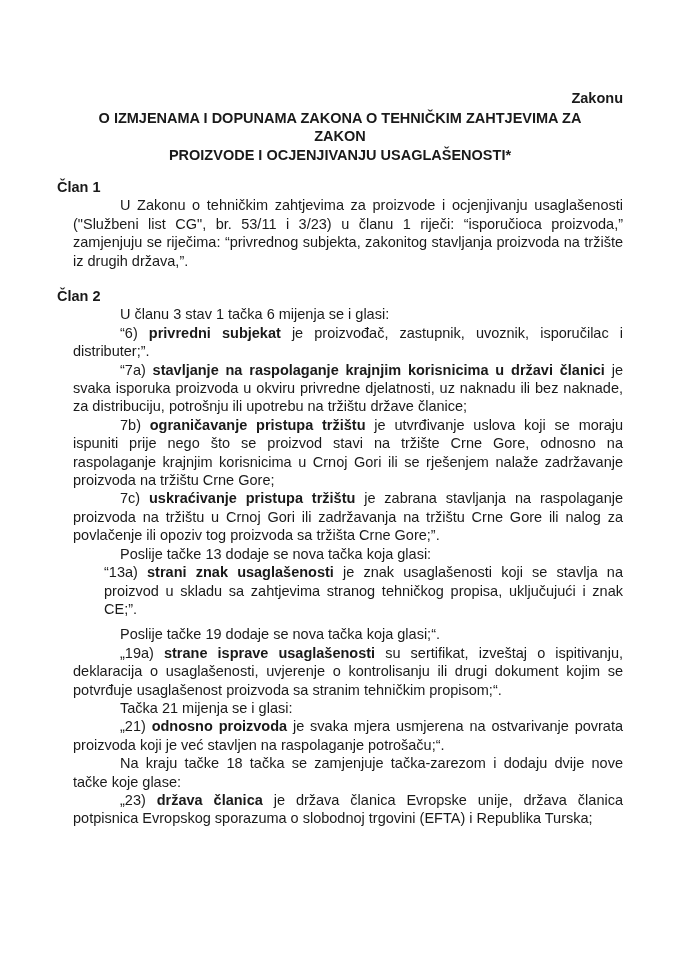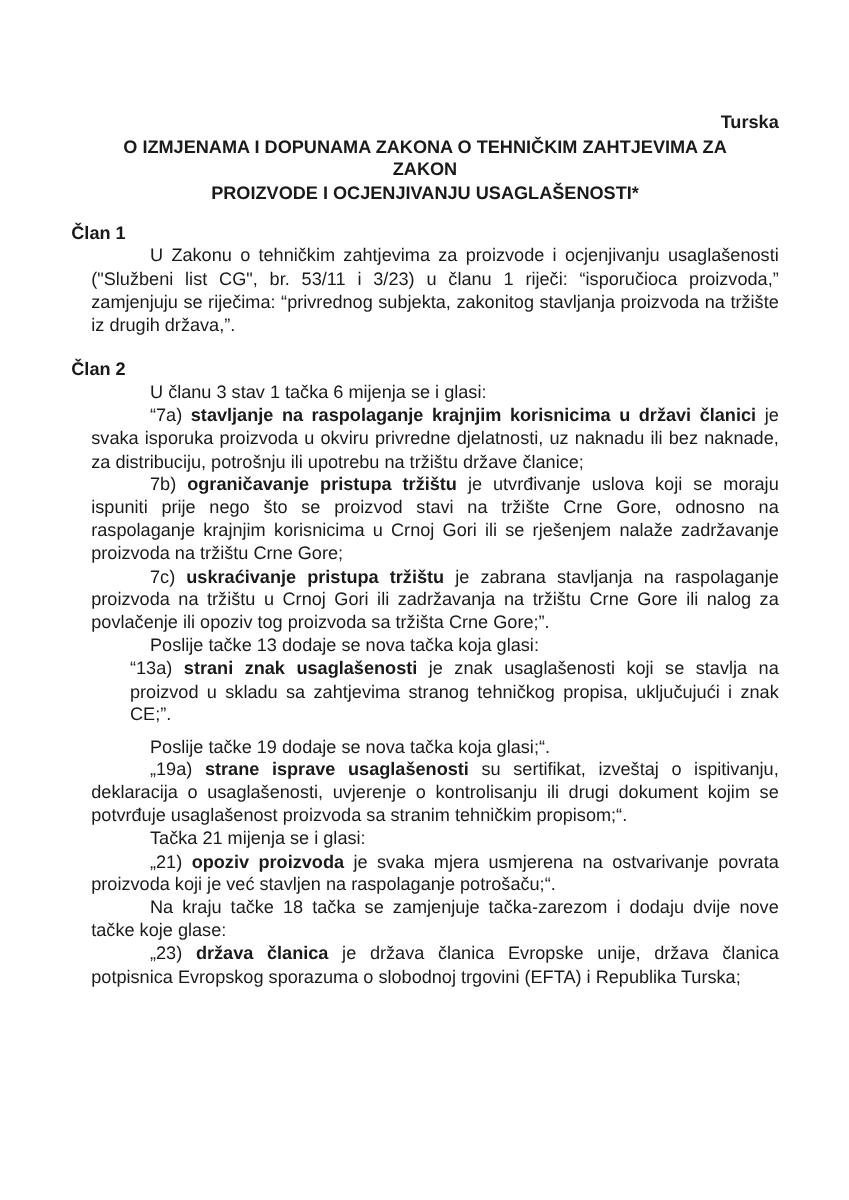--- a/index.html
+++ b/index.html
@@ -14,41 +14,42 @@
     p { margin: 0; text-align: justify; }
     .ind { text-indent: 47px; margin-left: 16px; }
     .blk { padding-left: 47px; text-indent: 0; }
     .gap { margin-top: 7px; }
     b { font-weight: bold; }
   </style>
 </head>
 <body>
 
 <div class="page">
-  <div class="predlog">Turska</div>
+  <div class="predlog">Zakonu</div>
 
   <div class="title">
     <div>O IZMJENAMA I DOPUNAMA ZAKONA O TEHNIČKIM ZAHTJEVIMA ZA</div>
     <div>ZAKON</div>
     <div>PROIZVODE I OCJENJIVANJU USAGLAŠENOSTI*</div>
   </div>
 
   <div class="art" style="top:178px;">
     <div class="art-h">Član 1</div>
     <p class="ind">U Zakonu o tehničkim zahtjevima za proizvode i ocjenjivanju usaglašenosti ("Službeni list CG", br. 53/11 i 3/23) u članu 1 riječi: “isporučioca proizvoda,” zamjenjuju se riječima: “privrednog subjekta, zakonitog stavljanja proizvoda na tržište iz drugih država,”.</p>
   </div>
 
   <div class="art" style="top:287px;">
     <div class="art-h">Član 2</div>
     <p class="ind">U članu 3 stav 1 tačka 6 mijenja se i glasi:</p>
+    <p class="ind"><span>“6) </span><b>privredni subjekat</b><span> je proizvođač, zastupnik, uvoznik, isporučilac i distributer;”.</span></p>
     <p class="ind"><span>“7a) </span><b>stavljanje na raspolaganje krajnjim korisnicima u državi članici</b><span> je svaka isporuka proizvoda u okviru privredne djelatnosti, uz naknadu ili bez naknade, za distribuciju, potrošnju ili upotrebu na tržištu države članice;</span></p>
     <p class="ind"><span>7b) </span><b>ograničavanje pristupa tržištu</b><span> je utvrđivanje uslova koji se moraju ispuniti prije nego što se proizvod stavi na tržište Crne Gore, odnosno na raspolaganje krajnjim korisnicima u Crnoj Gori ili se rješenjem nalaže zadržavanje proizvoda na tržištu Crne Gore;</span></p>
     <p class="ind"><span>7c) </span><b>uskraćivanje pristupa tržištu</b><span> je zabrana stavljanja na raspolaganje proizvoda na tržištu u Crnoj Gori ili zadržavanja na tržištu Crne Gore ili nalog za povlačenje ili opoziv tog proizvoda sa tržišta Crne Gore;”.</span></p>
     <p class="ind">Poslije tačke 13 dodaje se nova tačka koja glasi:</p>
     <p class="blk"><span>“13a) </span><b>strani znak usaglašenosti</b><span> je znak usaglašenosti koji se stavlja na proizvod u skladu sa zahtjevima stranog tehničkog propisa, uključujući i znak CE;”.</span></p>
     <p class="ind gap">Poslije tačke 19 dodaje se nova tačka koja glasi;“.</p>
     <p class="ind"><span>„19a) </span><b>strane isprave usaglašenosti</b><span> su sertifikat, izveštaj o ispitivanju, deklaracija o usaglašenosti, uvjerenje o kontrolisanju ili drugi dokument kojim se potvrđuje usaglašenost proizvoda sa stranim tehničkim propisom;“.</span></p>
     <p class="ind">Tačka 21 mijenja se i glasi:</p>
-    <p class="ind"><span>„21) </span><b>opoziv proizvoda</b><span> je svaka mjera usmjerena na ostvarivanje povrata proizvoda koji je već stavljen na raspolaganje potrošaču;“.</span></p>
+    <p class="ind"><span>„21) </span><b>odnosno proizvoda</b><span> je svaka mjera usmjerena na ostvarivanje povrata proizvoda koji je već stavljen na raspolaganje potrošaču;“.</span></p>
     <p class="ind">Na kraju tačke 18 tačka se zamjenjuje tačka-zarezom i dodaju dvije nove tačke koje glase:</p>
     <p class="ind"><span>„23) </span><b>država članica</b><span> je država članica Evropske unije, država članica potpisnica Evropskog sporazuma o slobodnoj trgovini (EFTA) i Republika Turska;</span></p>
   </div>
 </div>
 
 </body></html>

